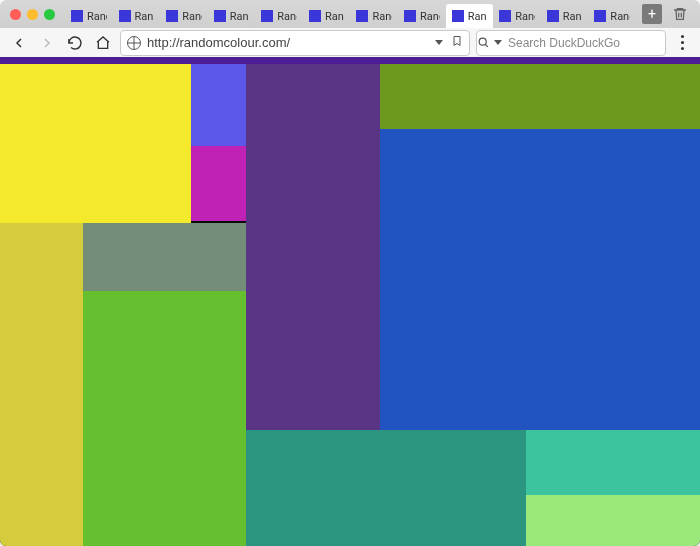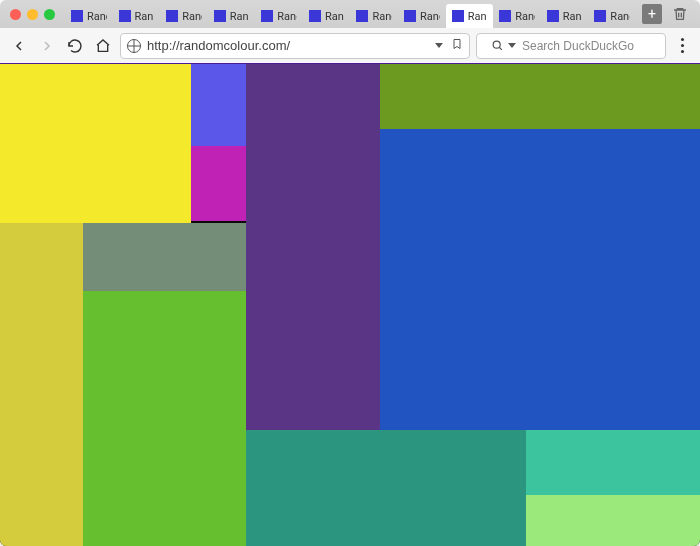--- a/index.html
+++ b/index.html
@@ -77,21 +77,21 @@
   }
 
   
   .toolbar {
     display: flex;
     align-items: center;
     height: 36px;
     padding: 0 8px;
     gap: 6px;
     background: #f6f6f6;
-    border-bottom: 1px solid #4c1d95;
+    border-bottom: 7px solid #4c1d95;
   }
   .nav-btn {
     width: 22px; height: 22px;
     display: flex; align-items: center; justify-content: center;
     color: #333; cursor: pointer;
     border-radius: 3px;
   }
   .nav-btn.disabled { color: #bbb; cursor: default; }
   .nav-btn svg { width: 16px; height: 16px; }
 
@@ -139,21 +139,21 @@
   .bookmark-icon svg { width: 12px; height: 14px; }
 
   .search-group {
     width: 190px;
     display: flex;
     align-items: center;
     height: 26px;
     border: 1px solid #c9c9c9;
     border-radius: 4px;
     background: #fff;
-    padding: 0 14px;
+    padding: 0 0;
     gap: 6px;
   }
   .search-lead { display:flex; align-items:center; gap:4px; color:#555;}
   .search-lead svg { width: 13px; height: 13px; }
   .search-input {
     flex: 1;
     border: none; outline: none;
     font-size: 12px;
     background: transparent;
   }

